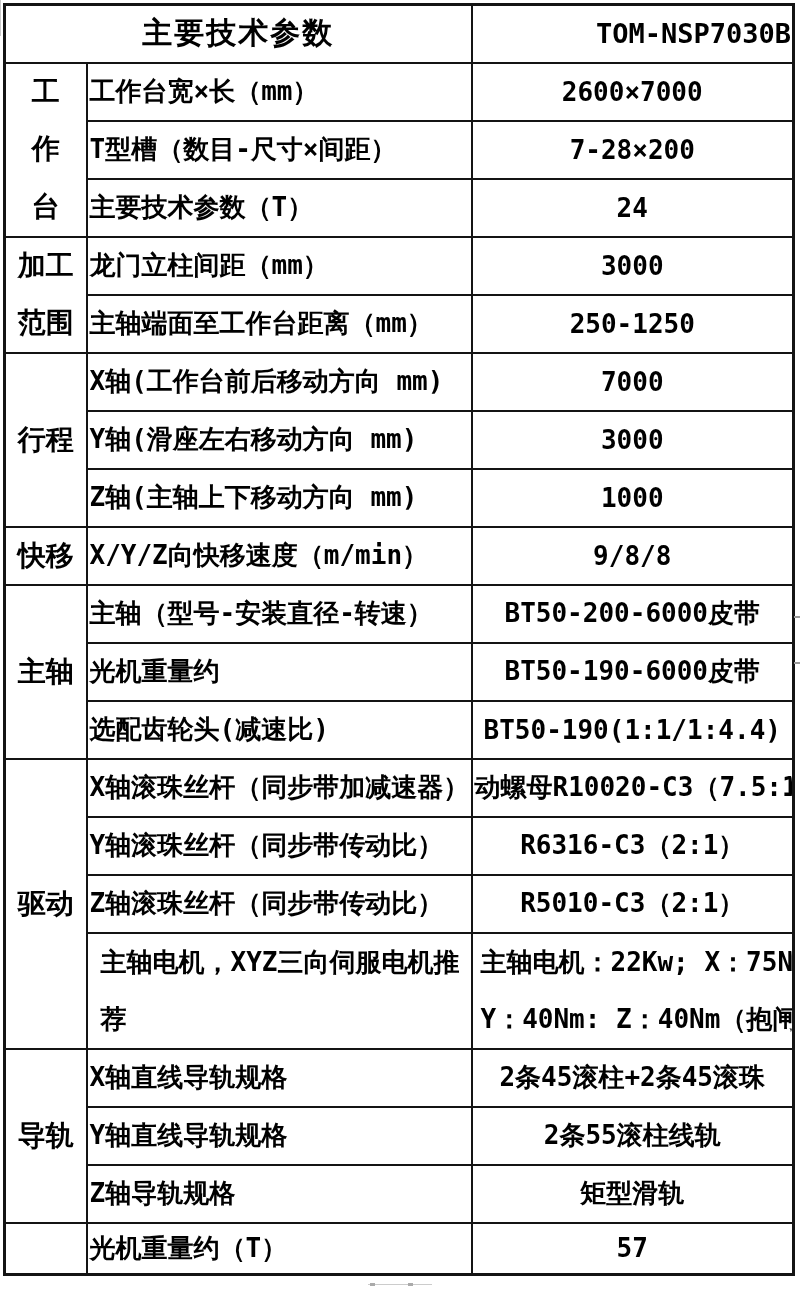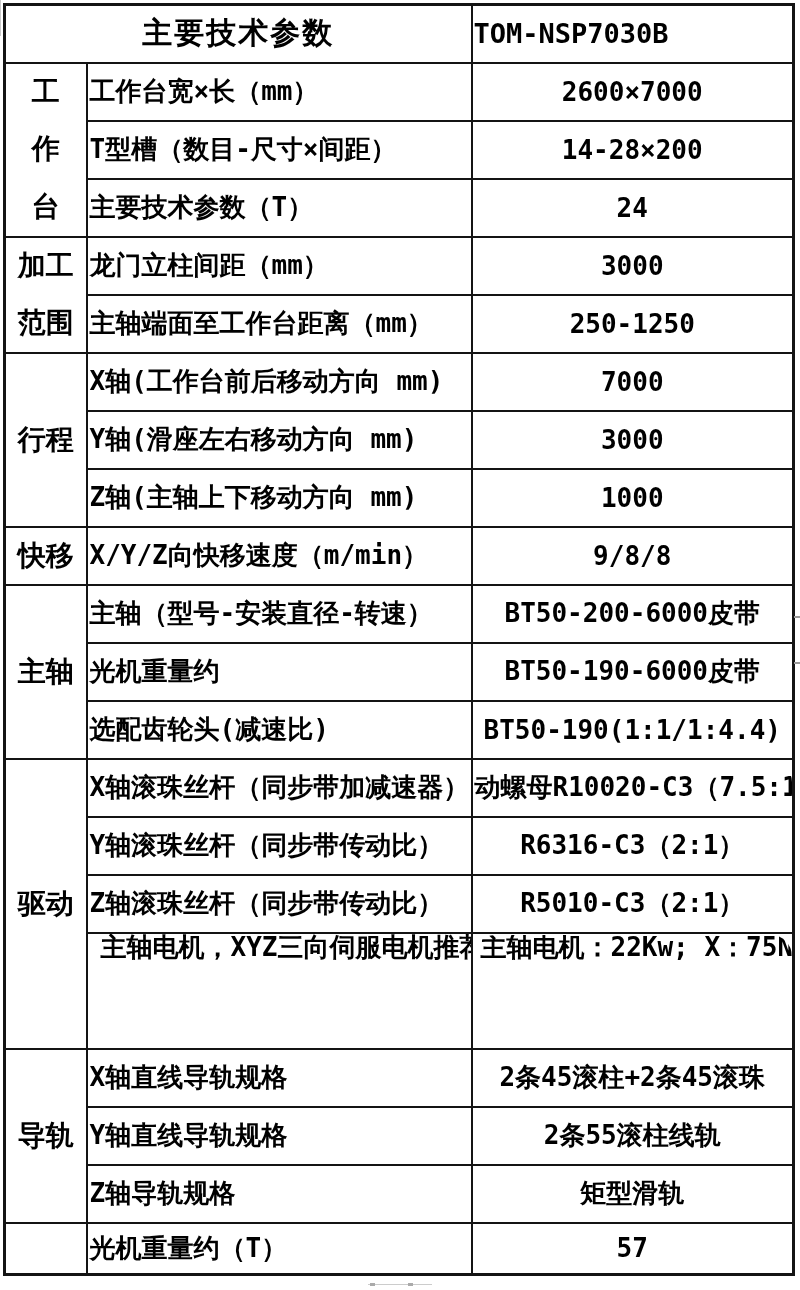--- a/index.html
+++ b/index.html
@@ -27,37 +27,37 @@
     font-weight: bold;
     overflow: hidden;
     vertical-align: middle;
   }
   tr.rh  { height: 58px; margin-top: 16px; }
   tr.r   { height: 58px; }
   tr.rm  { height: 116px; }
   tr.rl  { height: 52px; }
 
   td.htitle { text-align: center; font-size: 30px; letter-spacing: 2px; }
-  td.hmodel { text-align: left; font-size: 27px; }
+  td.hmodel { text-align: right; font-size: 27px; }
 
   td.group { text-align: center; font-size: 28px; position: relative; padding: 0; }
   td.group .glines {
     position: absolute; inset: 0;
     display: flex; flex-direction: column;
     justify-content: space-around; align-items: center;
   }
   td.group .glines span { white-space: nowrap; line-height: 1; }
 
   td.param { text-align: left; padding: 0 4px 0 2px; font-size: 26px; white-space: nowrap; }
   td.value { text-align: center; padding: 0 2px; font-size: 26px; white-space: nowrap; border-radius: 23px; }
 
   td.twol { position: relative; padding: 0; }
   td.twol .stack {
     position: absolute; inset: 0;
-    display: flex; flex-direction: row;
+    display: flex; flex-direction: column;
     justify-content: space-around;
   }
   td.param.twol .stack { padding-left: 13px; }
   td.value.twol .stack { padding-left: 8px; text-align: left; }
   td.twol .stack span { white-space: nowrap; line-height: 1; }
 
   .edge-artifact-left {
     position: absolute; left: 0; top: 0;
     width: 1px; height: 36px; background: #c9c9c9;
   }
@@ -102,21 +102,21 @@
         <span>工</span>
         <span>作</span>
         <span>台</span>
       </div>
     </td>
     <td class="param"><span>工作台宽×长（mm）</span></td>
     <td class="value"><span>2600×7000</span></td>
   </tr>
   <tr class="r">
     <td class="param"><span>T型槽（数目-尺寸×间距）</span></td>
-    <td class="value"><span>14-28×200</span></td>
+    <td class="value"><span>7-28×200</span></td>
   </tr>
   <tr class="r">
     <td class="param"><span>主要技术参数（T）</span></td>
     <td class="value"><span>24</span></td>
   </tr>
 
   <tr class="r">
     <td class="group" rowspan="2">
       <div class="glines">
         <span>加工</span>

